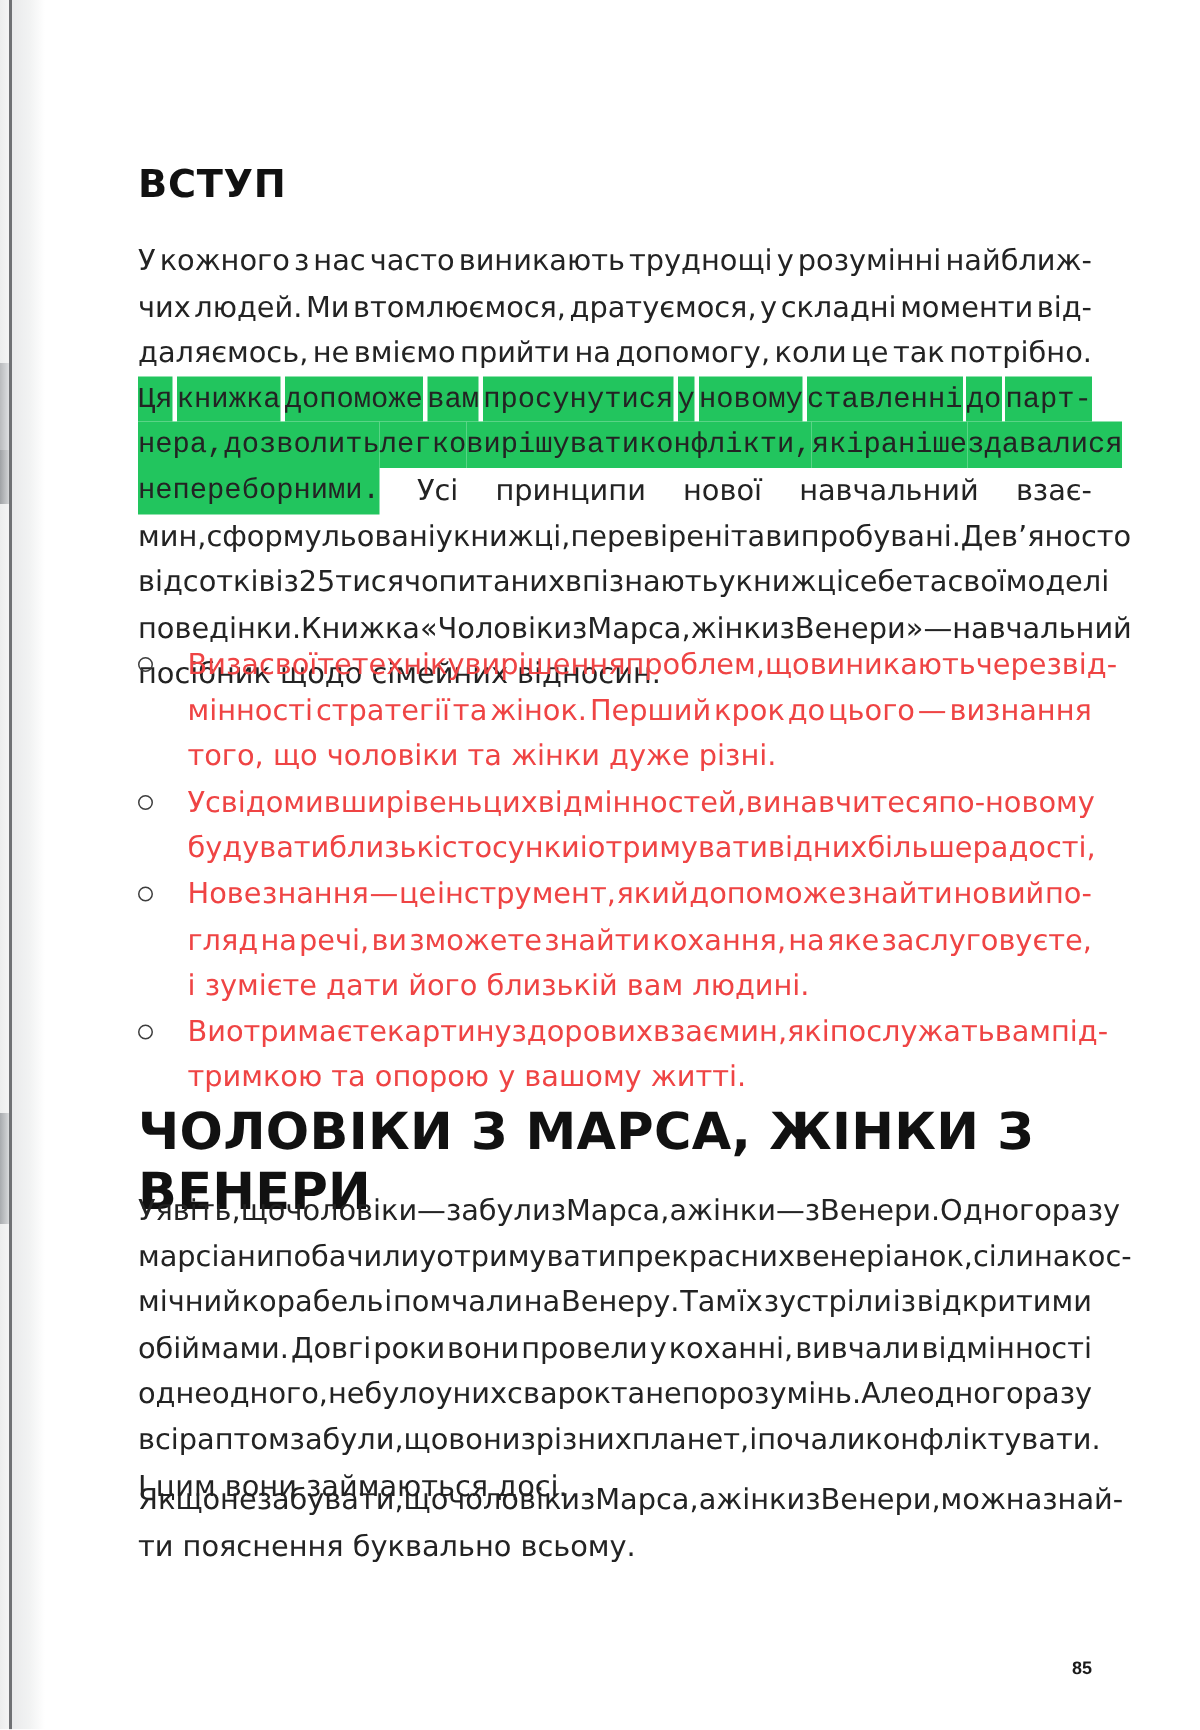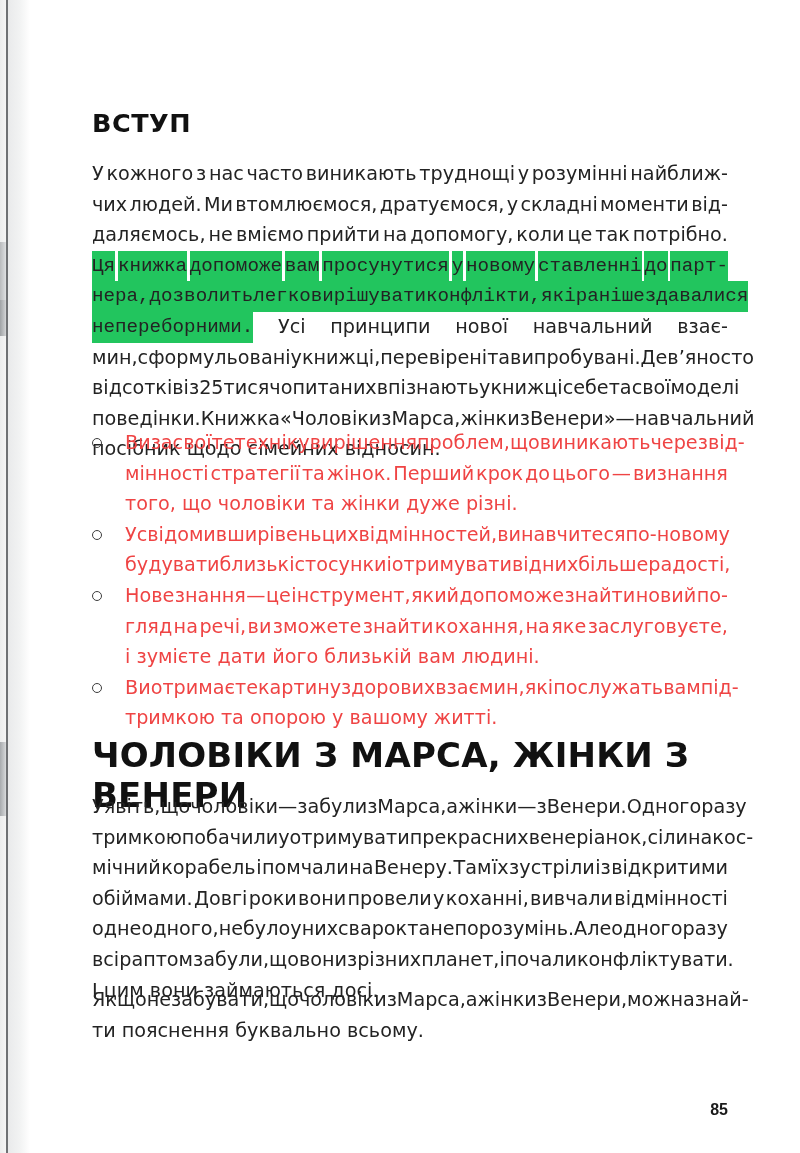--- a/index.html
+++ b/index.html
@@ -128,21 +128,21 @@
     height: 10px;
     border: 1.6px solid #3d3d3d;
     border-radius: 50%;
     box-sizing: border-box;
   }
 
   .page-number {
     position: absolute;
     right: 72px;
     bottom: 34px;
-    font-size: 16px;
+    font-size: 12px;
     font-weight: 700;
     color: #1a1a1a;
     font-family: "Liberation Sans", sans-serif;
   }
 
   
   .blk { position: absolute; left: 0; width: 636px; }
 </style>
 </head>
 <body>
@@ -387,21 +387,21 @@
             <span>Марса,</span>
             <span>а</span>
             <span>жінки</span>
             <span>—</span>
             <span>з</span>
             <span>Венери.</span>
             <span>Одного</span>
             <span>разу</span>
           </span>
           <span class="line justify">
-            <span>тримкою</span>
+            <span>марсіани</span>
             <span>побачили</span>
             <span>у</span>
             <span>отримувати</span>
             <span>прекрасних</span>
             <span>венеріанок,</span>
             <span>сіли</span>
             <span>на</span>
             <span>кос-</span>
           </span>
           <span class="line justify">

